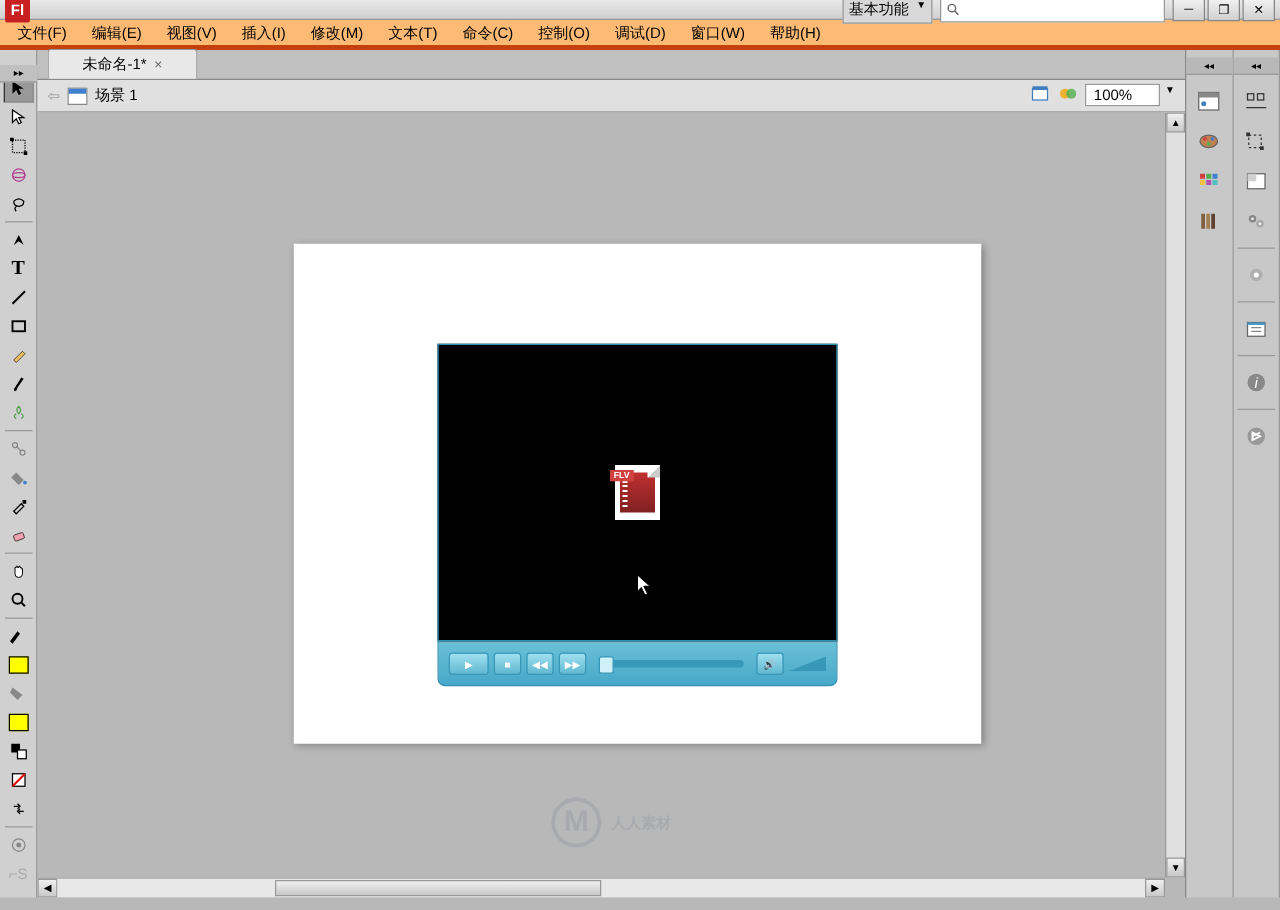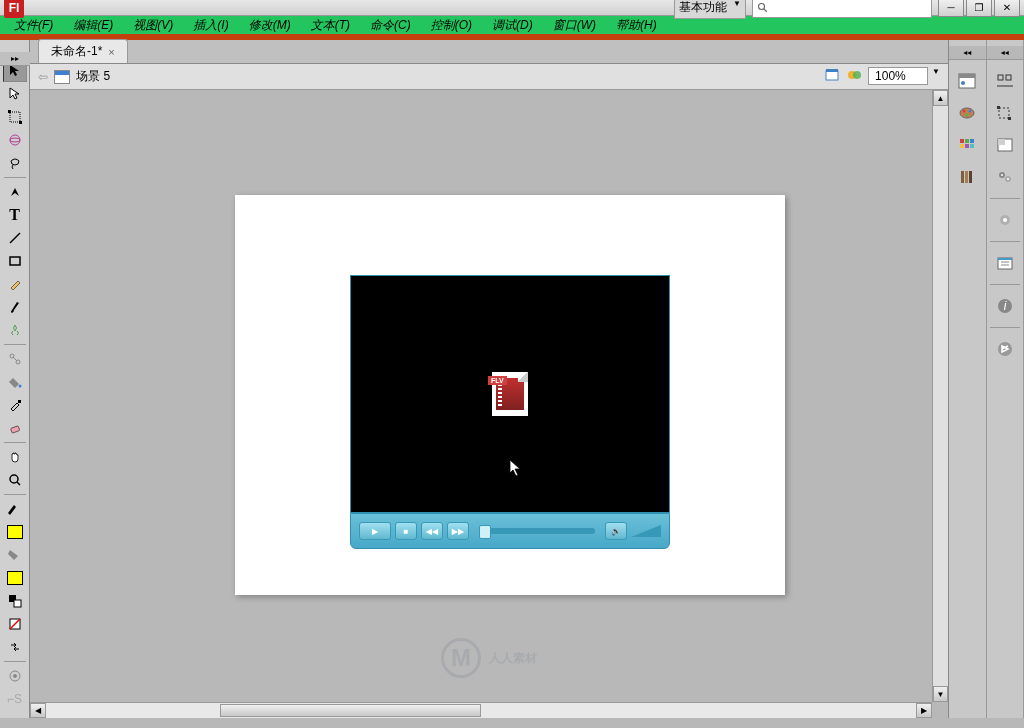--- a/index.html
+++ b/index.html
@@ -10,38 +10,38 @@
     .app-logo { width: 20px; height: 20px; background: #c82020; color: #fff; font-weight: bold; display: flex; align-items: center; justify-content: center; border-radius: 2px; font-size: 12px; }
     .titlebar-right { display: flex; align-items: center; gap: 6px; }
     .workspace-dd { background: #d8d8d8; border: 1px solid #999; padding: 2px 18px 2px 4px; position: relative; text-align: center; }
     .workspace-dd::after { content: "▼"; position: absolute; right: 4px; font-size: 8px; }
     .search-box { width: 180px; height: 20px; background: #fff; border: 1px solid #999; display: flex; align-items: center; padding: 0 4px; }
     .search-box svg { width: 12px; height: 12px; }
     .win-controls { display: flex; gap: 2px; }
     .win-btn { width: 26px; height: 18px; background: linear-gradient(#f0f0f0,#d0d0d0); border: 1px solid #888; display: flex; align-items: center; justify-content: center; font-size: 10px; }
     
     
-    .menubar { height: 24px; background: #22c55e; border-bottom: 6px solid #c2410c; display: flex; align-items: center; padding: 0 6px; gap: 4px; font-style: italic; }
+    .menubar { height: 24px; background: #fdba74; border-bottom: 4px solid #c2410c; display: flex; align-items: center; padding: 0 6px; gap: 4px; }
     .menu-item { padding: 3px 8px; cursor: default; }
     
     
     .main-area { display: flex; height: calc(728px - 50px); }
     
     
     .left-toolbar { width: 30px; background: #d0d0d0; border-right: 1px solid #888; display: flex; flex-direction: column; align-items: center; padding-top: 20px; gap: 1px;}
     .tool-btn { width: 24px; height: 22px; display: flex; align-items: center; justify-content: center; cursor: pointer;}
     .tool-btn.active { background: #999; border: 1px inset #888;}
     .tool-sep { width: 22px; height: 1px; background: #999; margin: 2px 0; }
     .swatch { width: 16px; height: 14px; border: 1px solid #000; }
     .toolbar-collapse { position: absolute; top: 52px; left: 0; width: 30px; height: 14px; background: #c0c0c0; display: flex; align-items: center; justify-content: center; font-size: 8px; border-bottom: 1px solid #999;}
     
     
     .doc-area { flex: 1; background: #b8b8b8; display: flex; flex-direction: column; position: relative;}
     .doc-tabs { height: 24px; background: #c0c0c0; display: flex; align-items: flex-end; padding-left: 8px; border-bottom: 1px solid #888;}
-    .doc-tab { background: #e8e8e8; padding: 3px 12px; border: 1px solid #999; border-bottom: none; border-radius: 3px 3px 0 0; display: flex; align-items: center; gap: 6px;}
+    .doc-tab { background: #e8e8e8; padding: 3px 27px; border: 1px solid #999; border-bottom: none; border-radius: 3px 3px 0 0; display: flex; align-items: center; gap: 6px;}
     .doc-tab .close { font-size: 11px; color: #666; }
     
     .doc-header { height: 26px; background: #e0e0e0; border-bottom: 1px solid #999; display: flex; align-items: center; justify-content: space-between; padding: 0 8px;}
     .scene-info { display: flex; align-items: center; gap: 6px;}
     .scene-icon { width: 16px; height: 14px; background: #fff; border: 1px solid #888; position: relative;}
     .scene-icon::before { content:""; position:absolute; top:0;left:0;width:100%;height:4px;background:#4080d0;}
     .zoom-controls { display: flex; align-items: flex-start; gap: 4px;}
     .zoom-value { background: #fff; border: 1px solid #999; padding: 1px 6px; width: 60px; text-align: left;}
     
     .canvas-viewport { flex: 1; background: #b8b8b8; position: relative; overflow: hidden; }
@@ -269,21 +269,21 @@
     <div class="doc-tabs">
       <div class="doc-tab">
         <span>未命名-1*</span>
         <span class="close">×</span>
       </div>
     </div>
     <div class="doc-header">
       <div class="scene-info">
         <span style="color:#999">⇦</span>
         <div class="scene-icon"></div>
-        <span>场景 5</span>
+        <span>场景 1</span>
       </div>
       <div class="zoom-controls">
         <span><svg width="18" height="16">
               <rect x="2" y="4" width="12" height="9" fill="#fff" stroke="#4080c0"></rect>
               <rect x="2" y="2" width="12" height="3" fill="#4080c0"></rect>
             </svg></span>
         <span><svg width="18" height="16">
               <circle cx="6" cy="8" r="4" fill="#f0b030"></circle>
               <circle cx="11" cy="8" r="4" fill="#50b050" fill-opacity="0.8"></circle>
             </svg></span>

